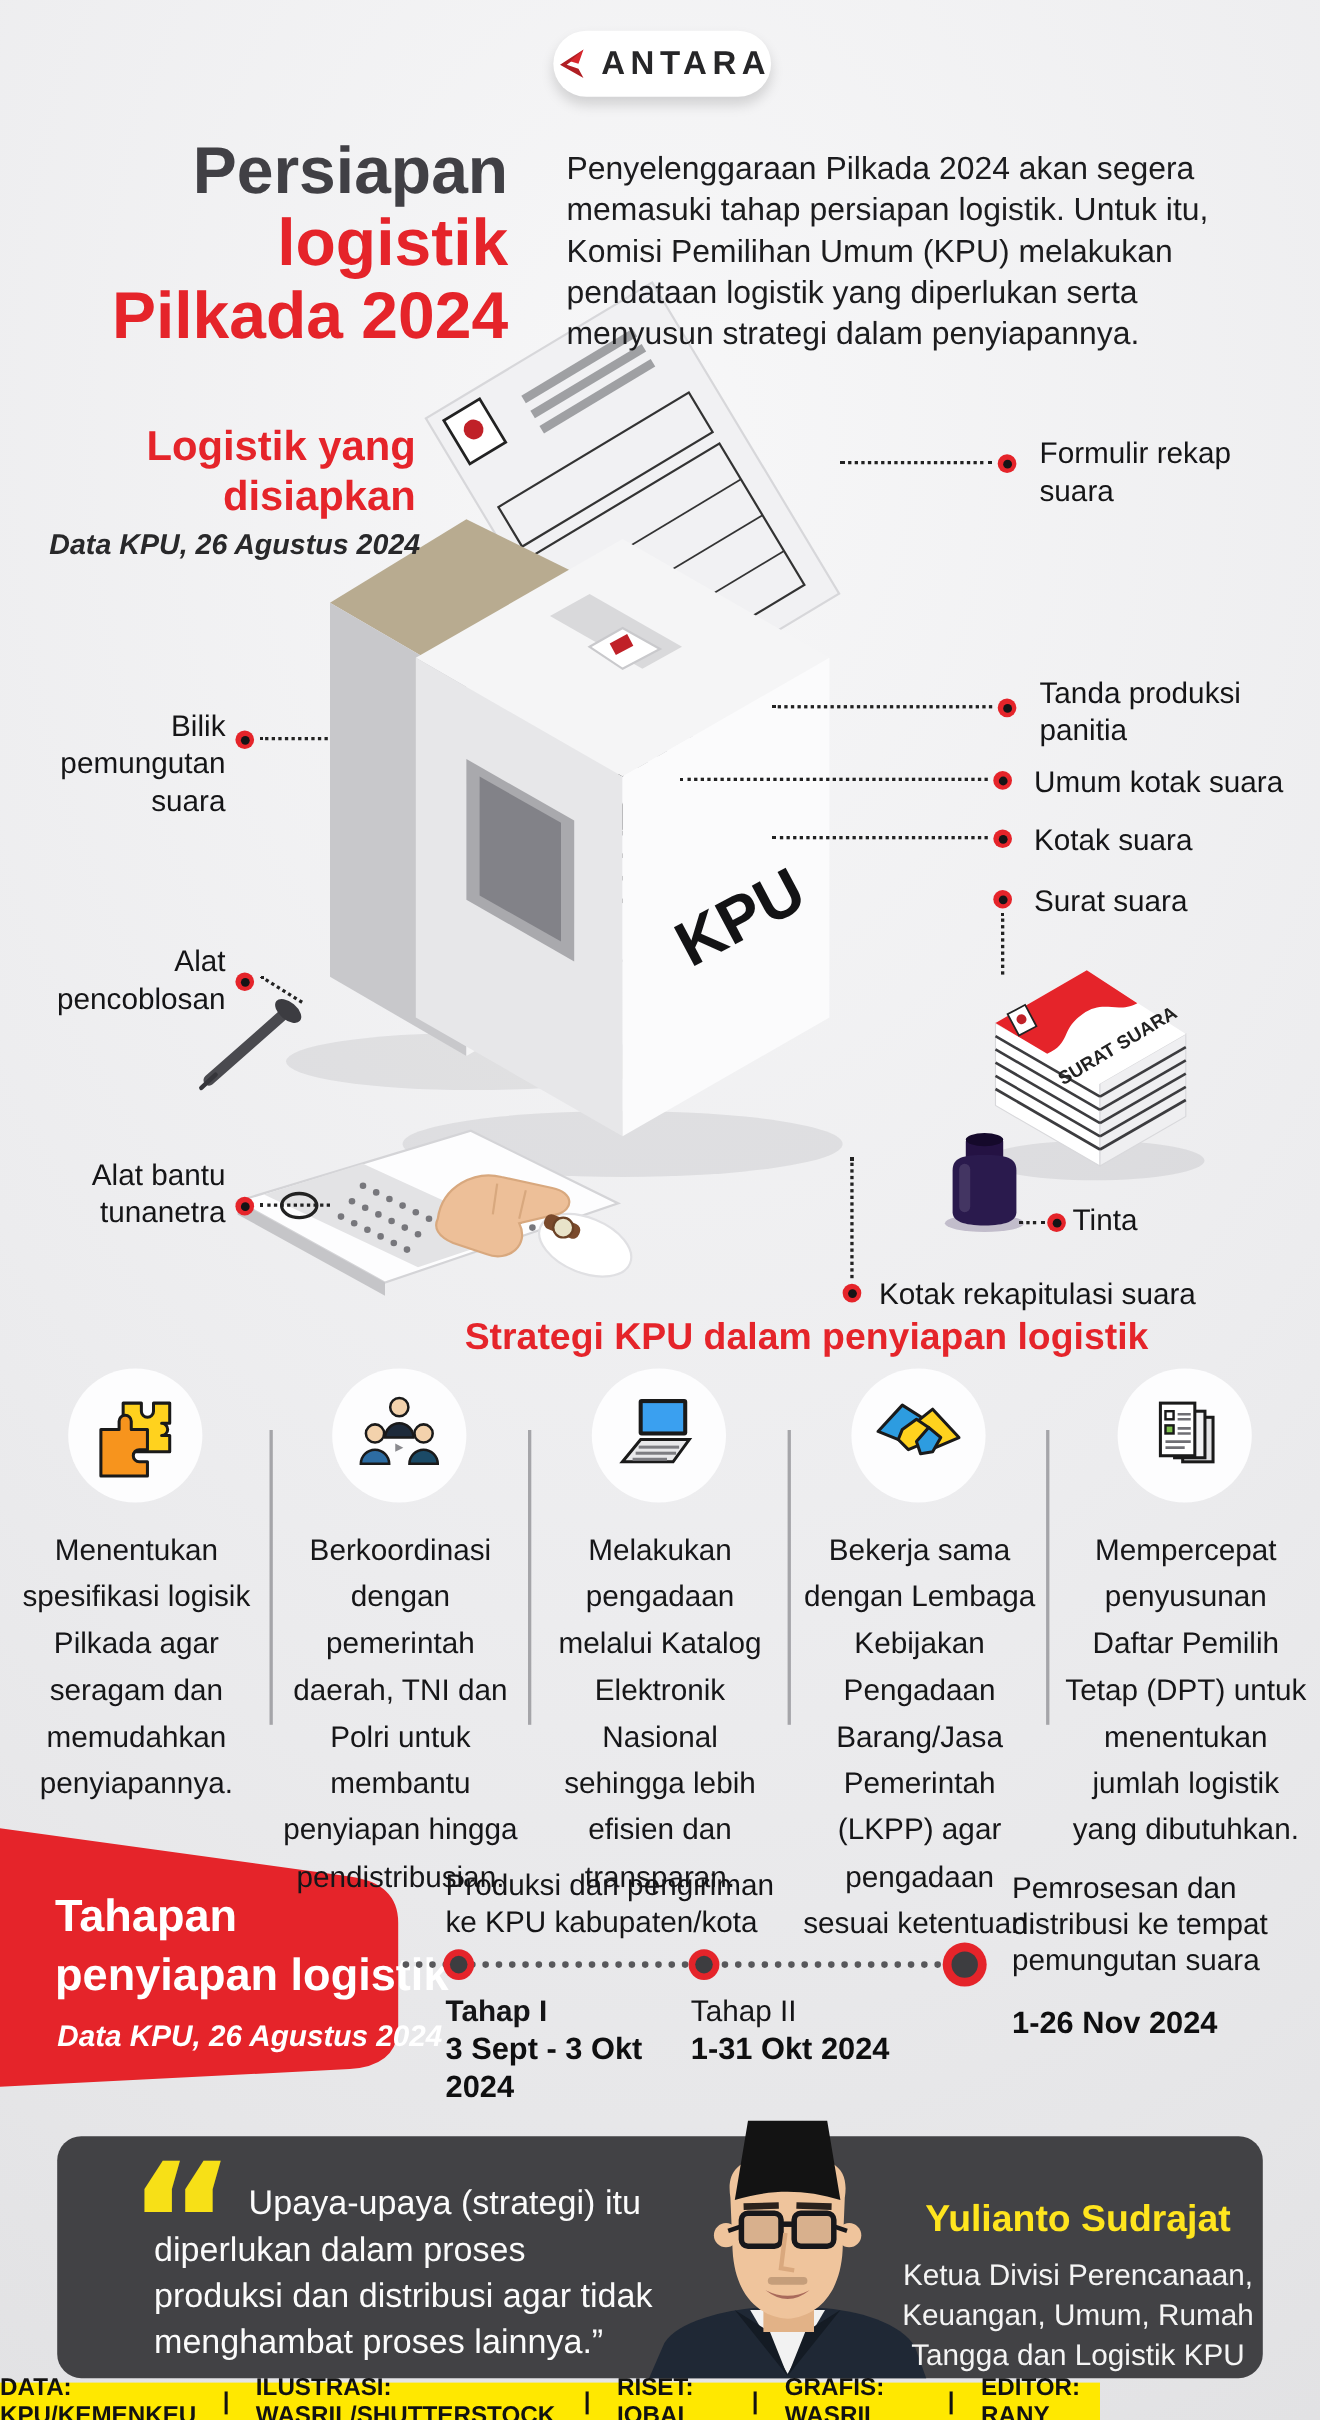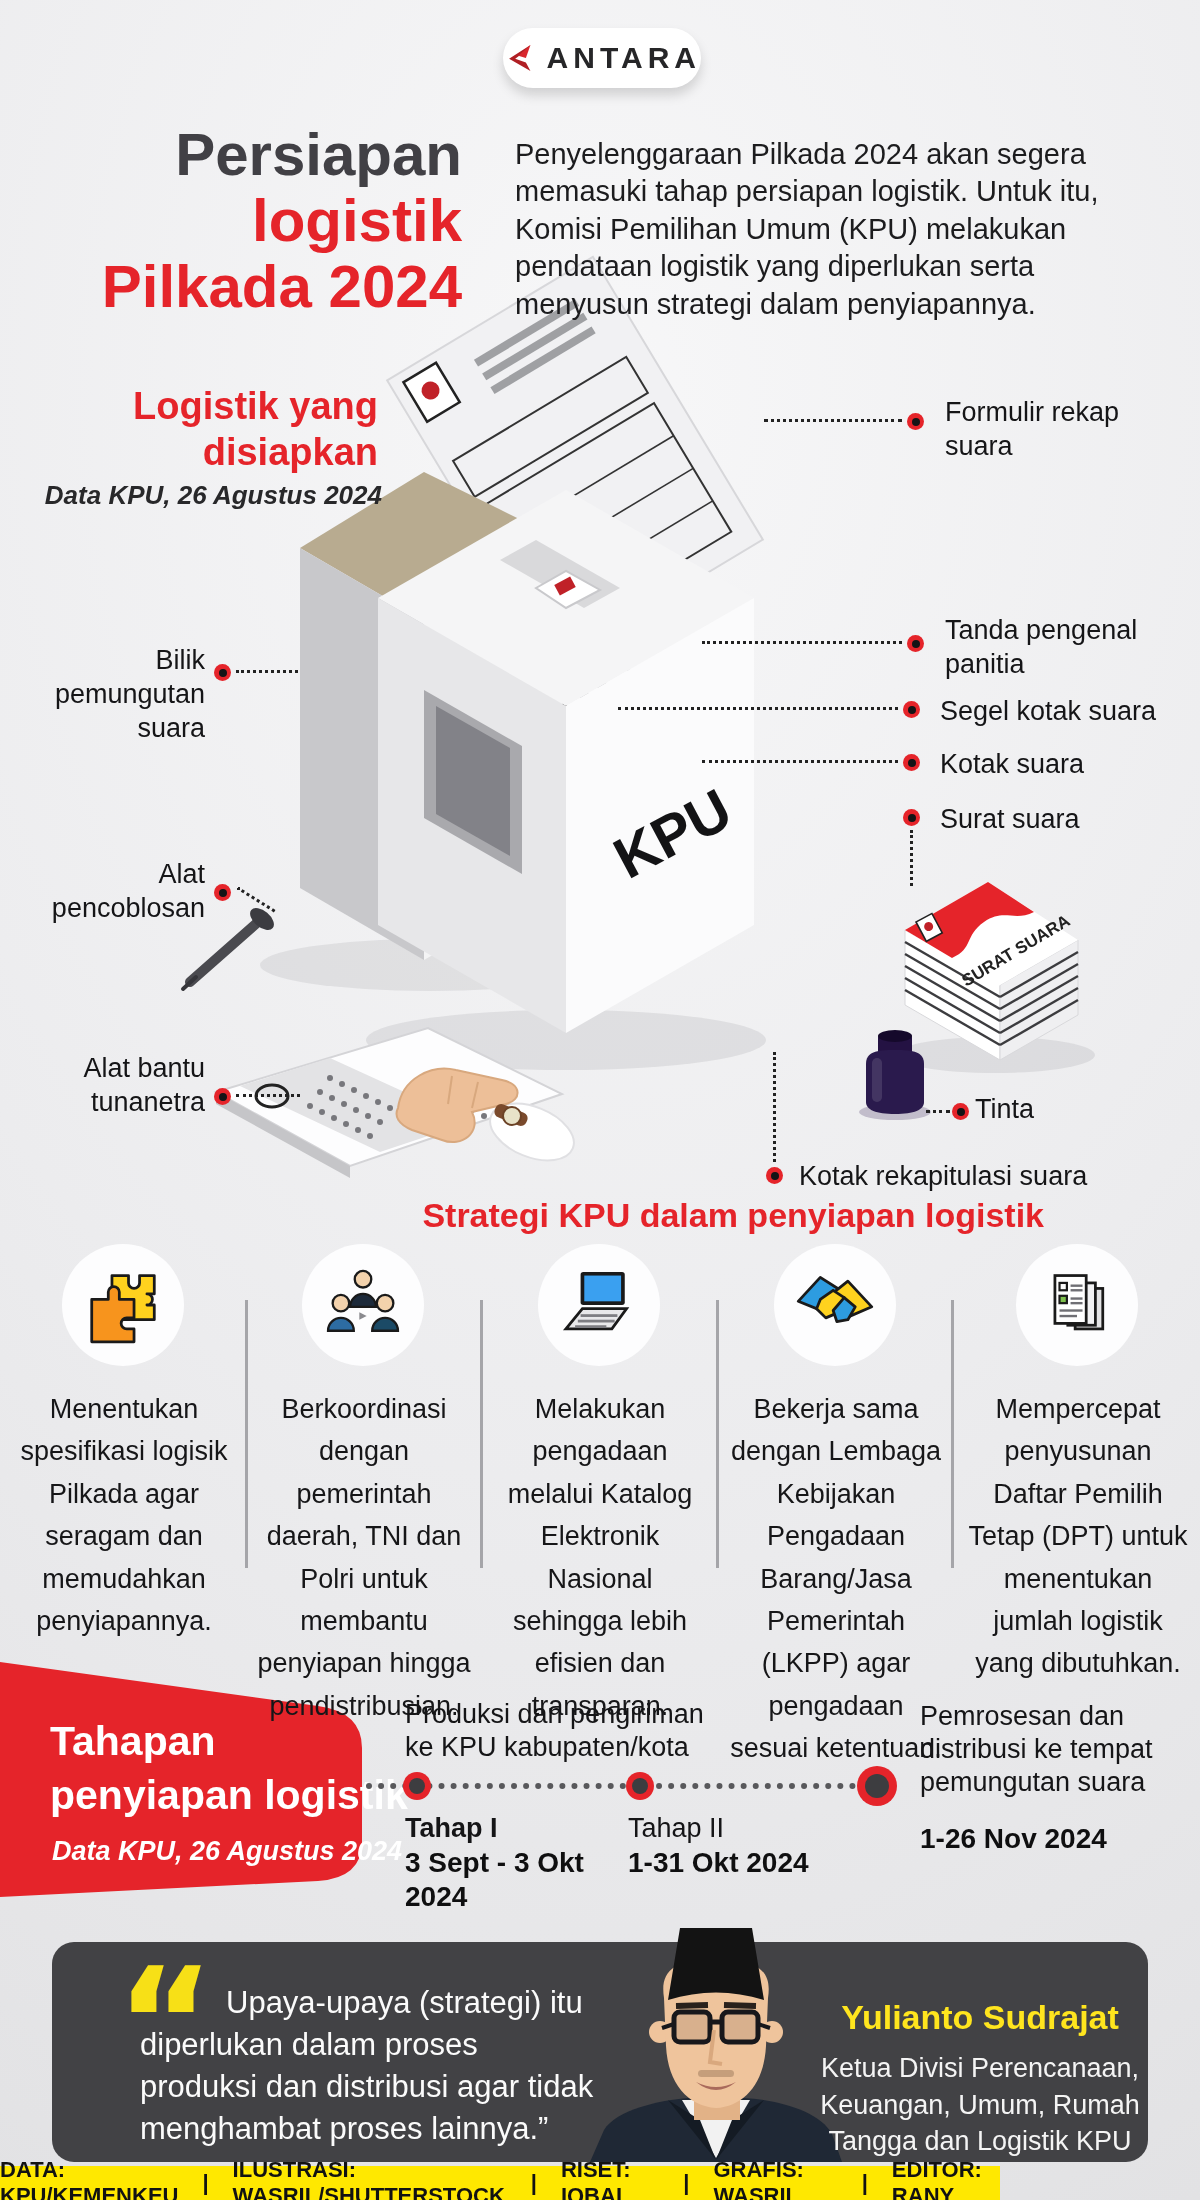--- a/index.html
+++ b/index.html
@@ -249,26 +249,26 @@
   <div class="abs lbl r pre" style="right:995px;top:1052px;z-index:2;">Alat bantu
 tunanetra</div>
   <span class="ldot" style="left:214px;top:1088px;z-index:2;"></span>
   <div class="leadh" style="left:236px;top:1094px;width:64px;z-index:2;"></div>
 
   <div class="abs lbl pre" style="left:945px;top:396px;z-index:2;">Formulir rekap
 suara</div>
   <span class="ldot" style="left:907px;top:413px;z-index:2;"></span>
   <div class="leadh" style="left:764px;top:419px;width:138px;z-index:2;"></div>
 
-  <div class="abs lbl pre" style="left:945px;top:614px;z-index:2;">Tanda pengenal
+  <div class="abs lbl pre" style="left:945px;top:614px;z-index:2;">Tanda produksi
 panitia</div>
   <span class="ldot" style="left:907px;top:635px;z-index:2;"></span>
   <div class="leadh" style="left:702px;top:641px;width:200px;z-index:2;"></div>
 
-  <div class="abs lbl" style="left:940px;top:695px;z-index:2;">Segel kotak suara</div>
+  <div class="abs lbl" style="left:940px;top:695px;z-index:2;">Umum kotak suara</div>
   <span class="ldot" style="left:903px;top:701px;z-index:2;"></span>
   <div class="leadh" style="left:618px;top:707px;width:280px;z-index:2;"></div>
 
   <div class="abs lbl" style="left:940px;top:748px;z-index:2;">Kotak suara</div>
   <span class="ldot" style="left:903px;top:754px;z-index:2;"></span>
   <div class="leadh" style="left:702px;top:760px;width:196px;z-index:2;"></div>
 
   <div class="abs lbl" style="left:940px;top:803px;z-index:2;">Surat suara</div>
   <span class="ldot" style="left:903px;top:809px;z-index:2;"></span>
   <div class="leadv" style="left:910px;top:830px;height:56px;z-index:2;"></div>

